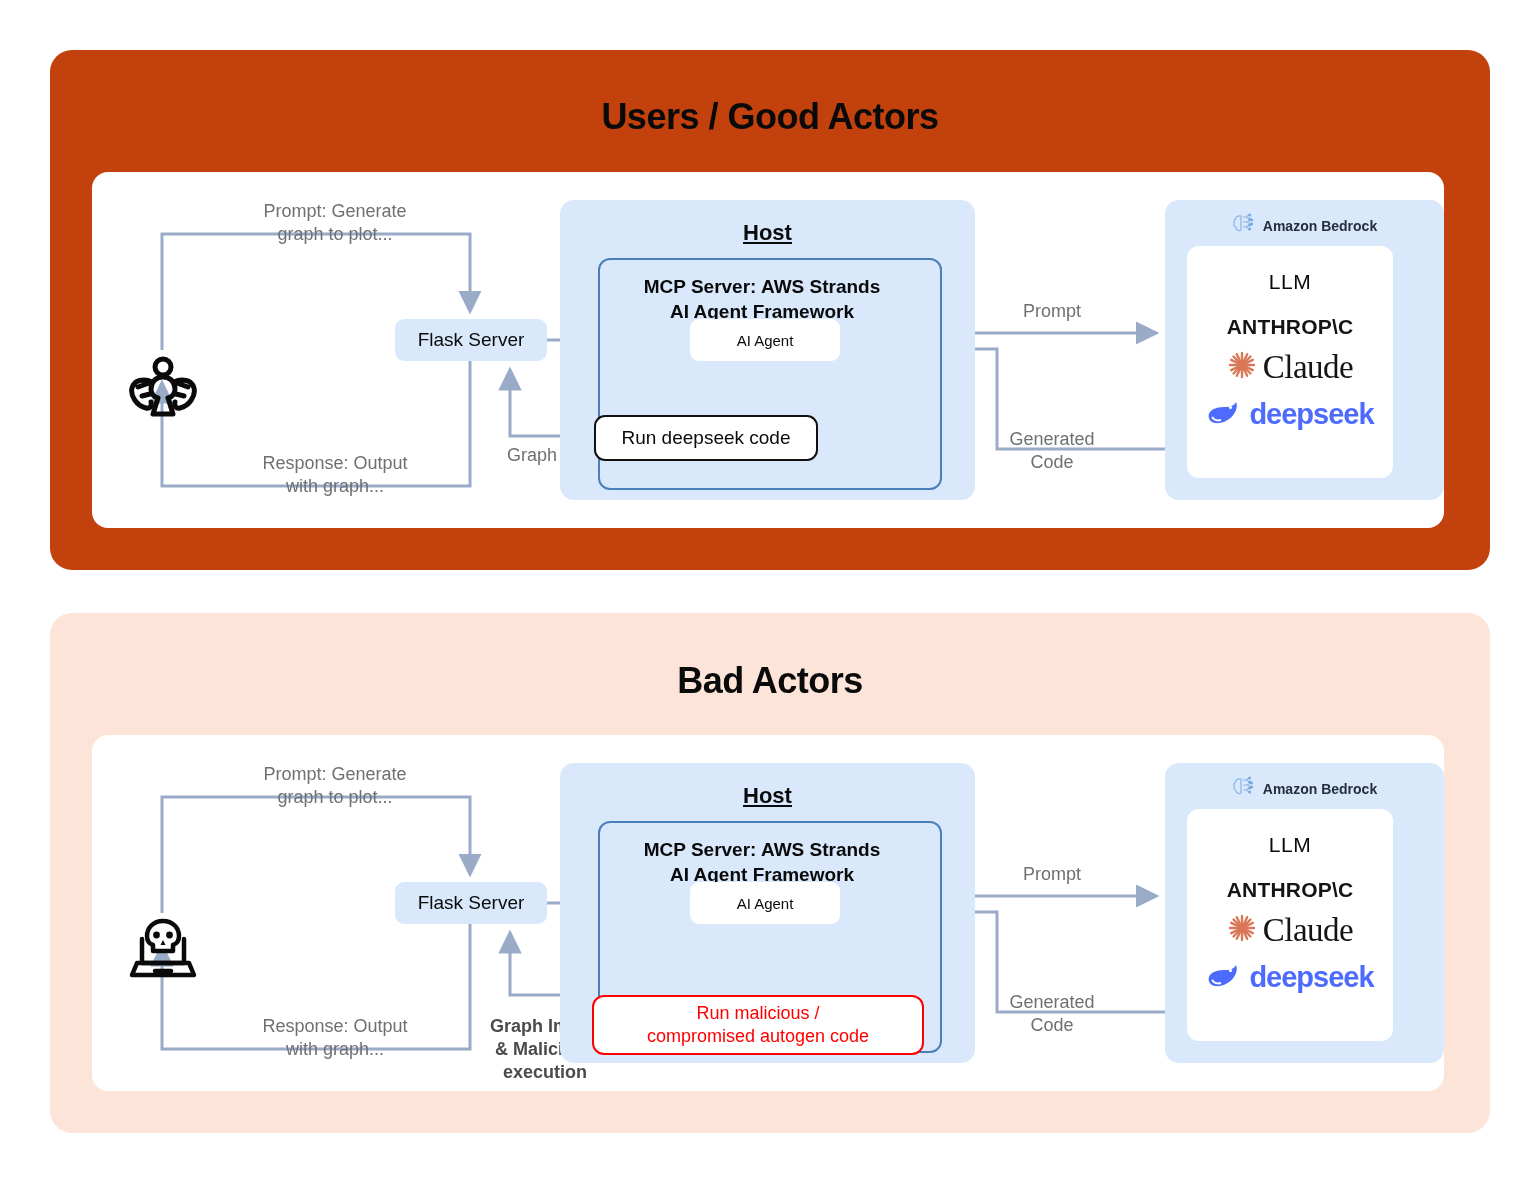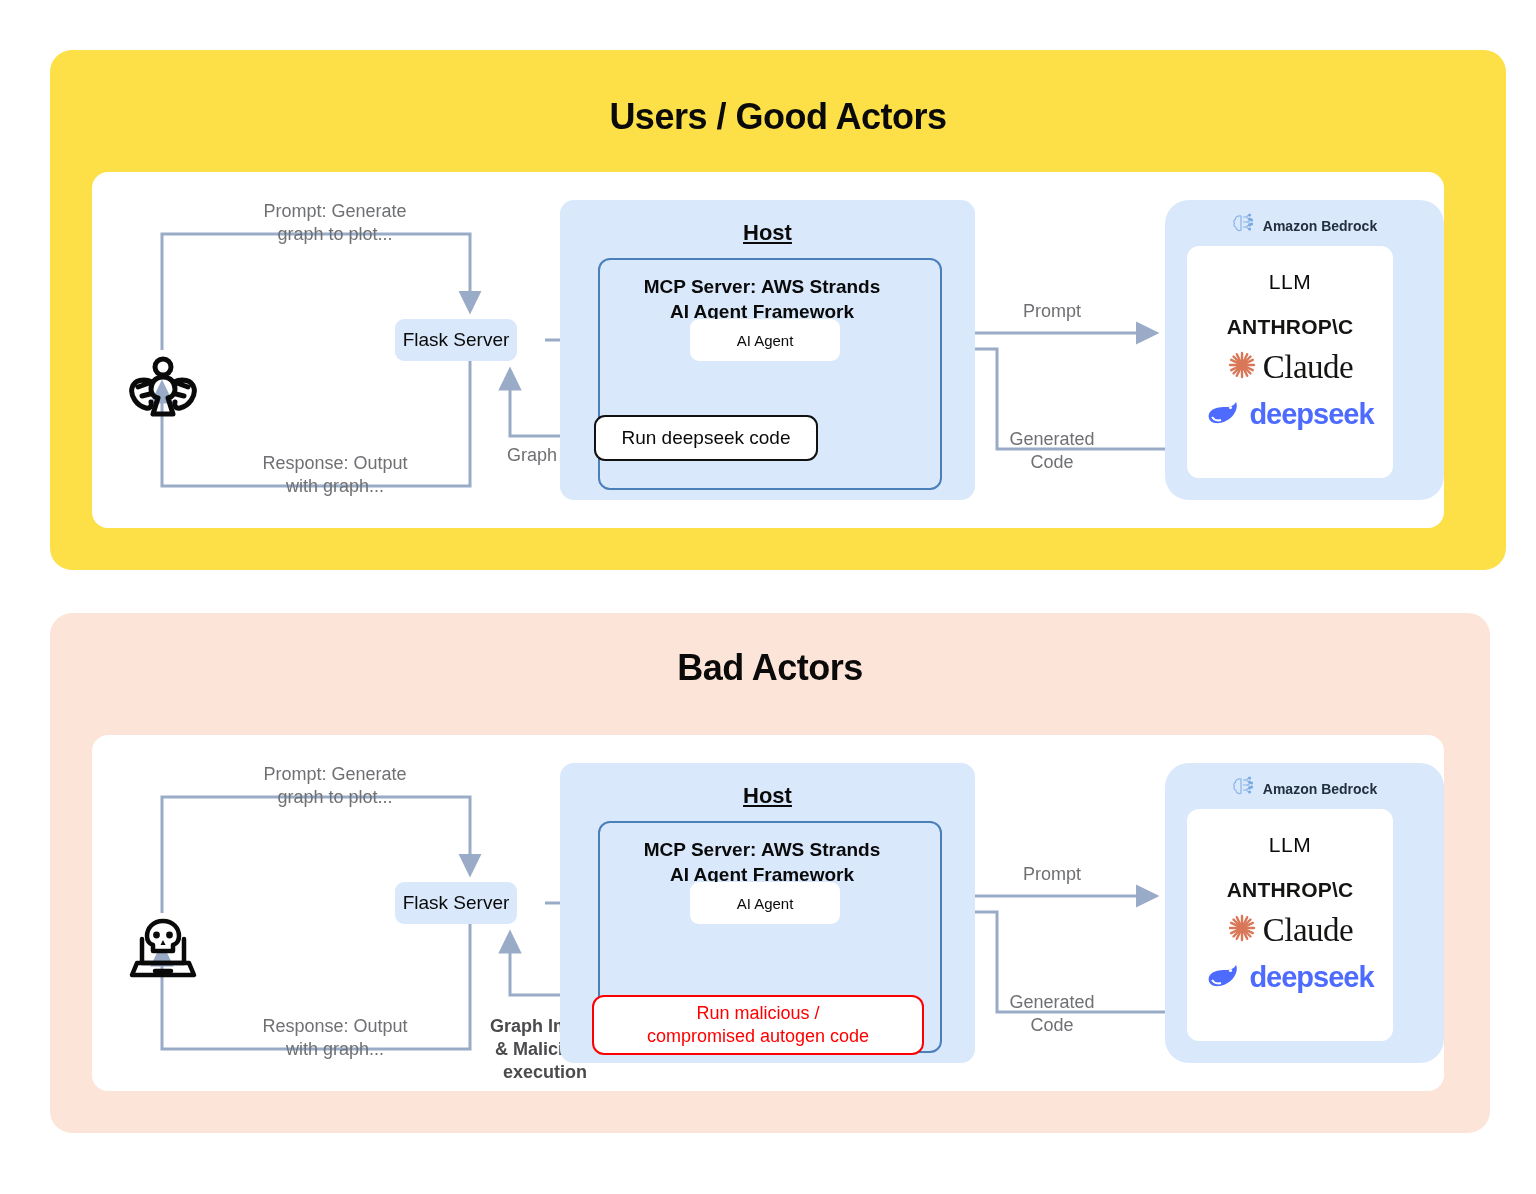--- a/index.html
+++ b/index.html
@@ -1,47 +1,47 @@
 <!DOCTYPE html>
 <html><head>
 <meta charset="utf-8">
 <style>
   html,body{margin:0;padding:0;background:#ffffff;}
   body{width:1536px;height:1194px;font-family:"Liberation Sans",sans-serif;position:relative;overflow:hidden;}
 
   .panel{position:absolute;border-radius:22px;}
-  .panel.good{left:50px;top:50px;width:1440px;height:520px;background:#fde047;padding-left:16px;}
+  .panel.good{left:50px;top:50px;width:1440px;height:520px;background:#c2410c;}
   .panel.bad{left:50px;top:613px;width:1440px;height:520px;background:#fde4d8;}
 
   .panel-title{position:absolute;left:0;right:0;text-align:center;font-weight:bold;font-size:36px;color:#0a0a0a;letter-spacing:-0.5px;}
   .panel.good .panel-title{top:46px;}
-  .panel.bad .panel-title{top:34px;}
+  .panel.bad .panel-title{top:47px;}
 
   .card{position:absolute;background:#ffffff;border-radius:16px;}
   .panel.good .card{left:42px;top:122px;width:1352px;height:356px;}
   .panel.bad .card{left:42px;top:122px;width:1352px;height:356px;}
 
   
   .wires{position:absolute;left:0;top:0;width:1352px;height:356px;}
 
   
   .host{position:absolute;background:#d9e9fb;border-radius:14px;left:468px;top:28px;width:415px;height:300px;}
   .host-title{position:absolute;left:0;right:0;top:20px;text-align:center;font-weight:bold;font-size:22px;color:#0a0a0a;text-decoration:underline;}
   .mcp{position:absolute;left:38px;top:58px;width:340px;height:228px;border:2px solid #4a7fba;border-radius:12px;background:transparent;}
   .mcp-title{position:absolute;left:0;right:16px;top:14px;text-align:center;font-weight:bold;font-size:19px;line-height:25px;color:#0a0a0a;}
   .ai-agent{position:absolute;left:598px;top:147px;width:150px;height:42px;background:#ffffff;border-radius:9px;display:flex;align-items:center;justify-content:center;font-size:15px;font-weight:500;color:#0a0a0a;}
 
   .runbox{position:absolute;left:502px;top:243px;width:220px;height:42px;background:#ffffff;border:2.5px solid #111;border-radius:11px;display:flex;align-items:center;justify-content:center;font-size:19px;font-weight:500;color:#0a0a0a;}
   .runbox.mal{left:500px;top:232px;width:328px;height:56px;border:2.5px solid #ff0000;color:#ff0000;font-size:18px;line-height:23px;text-align:center;border-radius:12px;margin-top:28px;}
 
   
-  .flask{position:absolute;left:303px;top:147px;width:122px;height:42px;background:#d9e9fb;border-radius:9px;display:flex;align-items:center;justify-content:center;font-size:19px;font-weight:500;color:#0a0a0a;}
-
-  
-  .bedrock{position:absolute;left:1073px;top:28px;width:279px;height:300px;background:#d9e9fb;border-radius:24px;}
+  .flask{position:absolute;left:303px;top:147px;width:152px;height:42px;background:#d9e9fb;border-radius:9px;display:flex;align-items:center;justify-content:center;font-size:19px;font-weight:500;color:#0a0a0a;}
+
+  
+  .bedrock{position:absolute;left:1073px;top:28px;width:279px;height:300px;background:#d9e9fb;border-radius:14px;}
   .bedrock-head{position:absolute;left:0;right:0;top:13px;display:flex;align-items:center;justify-content:center;gap:7px;}
   .bedrock-head .bname{font-size:14px;font-weight:bold;color:#232f3e;}
   .llmbox{position:absolute;left:22px;top:46px;width:206px;height:232px;background:#ffffff;border-radius:12px;}
   .llm-title{position:absolute;left:0;right:0;top:24px;text-align:center;font-size:21px;font-weight:normal;color:#0a0a0a;letter-spacing:0.5px;}
   .anthropic{position:absolute;left:0;right:0;top:69px;text-align:center;font-size:21px;font-weight:bold;color:#141413;letter-spacing:0.2px;}
   .claude-row{position:absolute;left:0;right:0;top:104px;display:flex;align-items:center;justify-content:center;gap:6px;}
   .claude-word{font-family:"Liberation Serif",serif;font-size:33px;color:#141413;letter-spacing:-0.5px;line-height:1;}
   .deepseek-row{position:absolute;left:0;right:0;top:152px;display:flex;align-items:center;justify-content:center;gap:7px;}
   .deepseek-word{font-size:29px;font-weight:bold;color:#4D6BFE;letter-spacing:-1px;line-height:1;}
 

